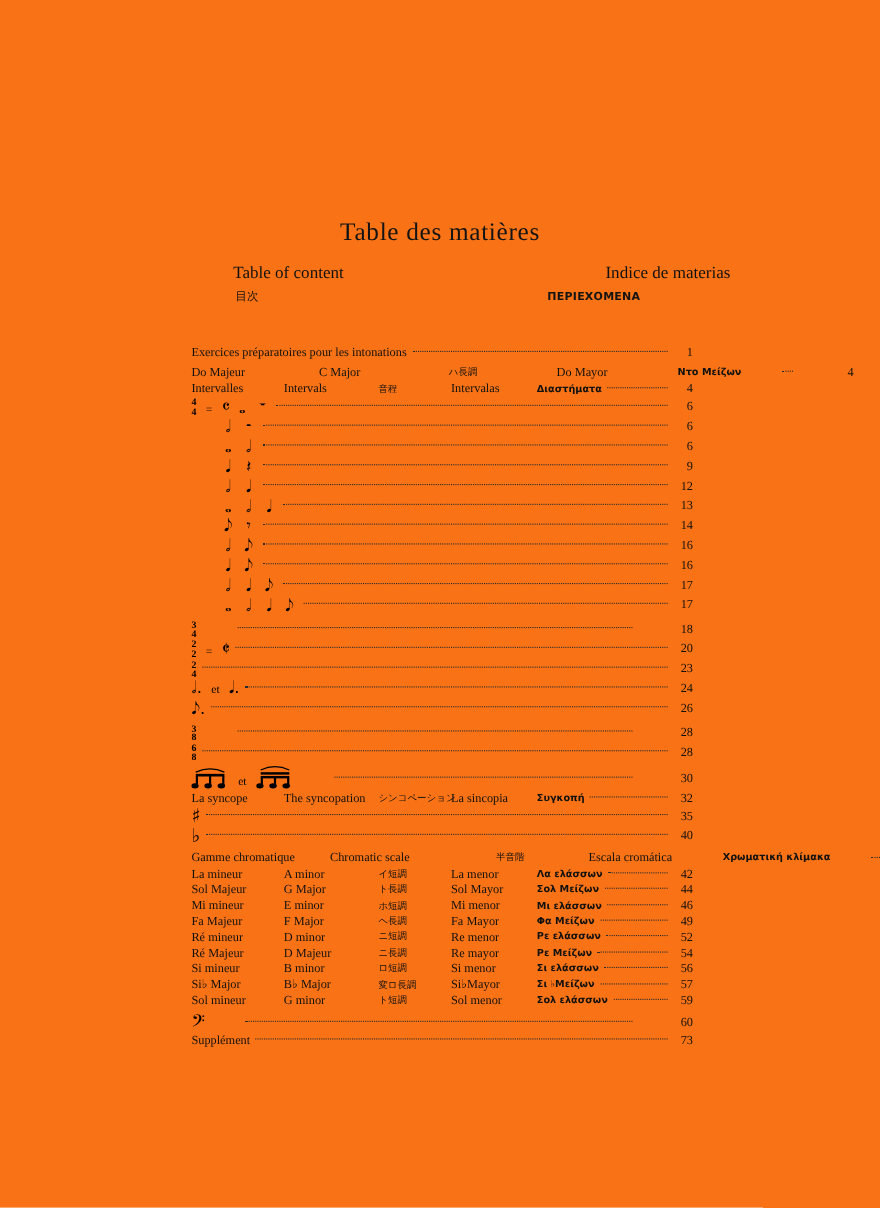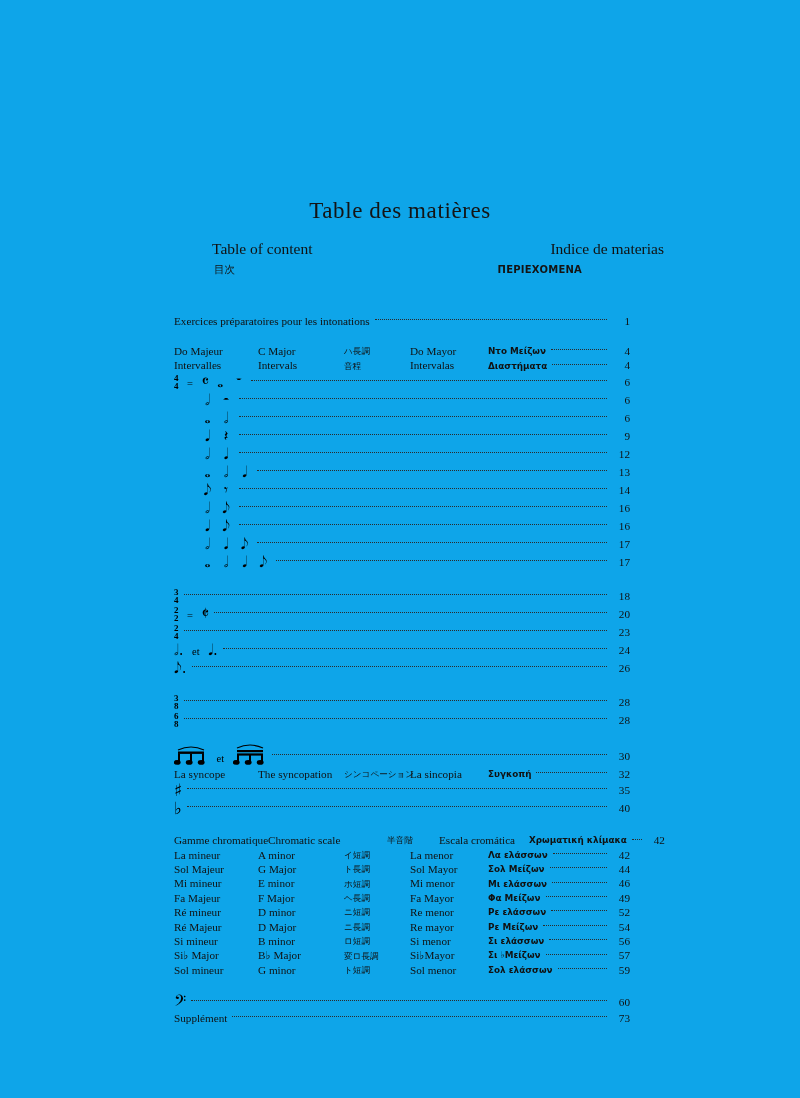--- a/index.html
+++ b/index.html
@@ -12,21 +12,21 @@
     height: 1098px;
     position: relative;
     font-family: "Liberation Serif", "DejaVu Serif", serif;
     color: #111111;
     overflow: hidden;
   }
 
   .page {
     position: absolute;
     inset: 0;
-    background: #0ea5e9;
+    background: #f97316;
   }
 
   
   .title-main {
     position: absolute;
     top: 198px;
     left: 0;
     width: 800px;
     text-align: center;
     font-size: 23px;
@@ -66,21 +66,21 @@
     width: 456px;
   }
   .toc-row {
     display: flex;
     align-items: center;
     height: 14.4px;
     font-size: 11.2px;
     white-space: nowrap;
   }
   .toc-row.tall { height: 18px; }
-  .toc-row.gap-top { margin-top: 16px; }
+  .toc-row.gap-top { margin-top: 4px; gap: 32px; }
 
   .cell {
     flex: none;
     overflow: visible;
     line-height: 1;
   }
   .c-fr  { width: 84px; }
   .c-en  { width: 86px; }
   .c-jp  { width: 66px; font-family: "DejaVu Sans", "Liberation Sans", sans-serif; font-size: 8.6px; }
   .c-es  { width: 78px; }
@@ -464,21 +464,21 @@
       <div class="cell c-fr">Ré mineur</div>
       <div class="cell c-en">D minor</div>
       <div class="cell c-jp">ニ短調</div>
       <div class="cell c-es">Re menor</div>
       <div class="cell c-gr">Ρε ελάσσων</div>
       <div class="lead"></div>
       <div class="pg">52</div>
     </div>
     <div class="toc-row">
       <div class="cell c-fr">Ré Majeur</div>
-      <div class="cell c-en">D Major</div>
+      <div class="cell c-en">D Majeur</div>
       <div class="cell c-jp">ニ長調</div>
       <div class="cell c-es">Re mayor</div>
       <div class="cell c-gr">Ρε Μείζων</div>
       <div class="lead"></div>
       <div class="pg">54</div>
     </div>
     <div class="toc-row">
       <div class="cell c-fr">Si mineur</div>
       <div class="cell c-en">B minor</div>
       <div class="cell c-jp">ロ短調</div>

